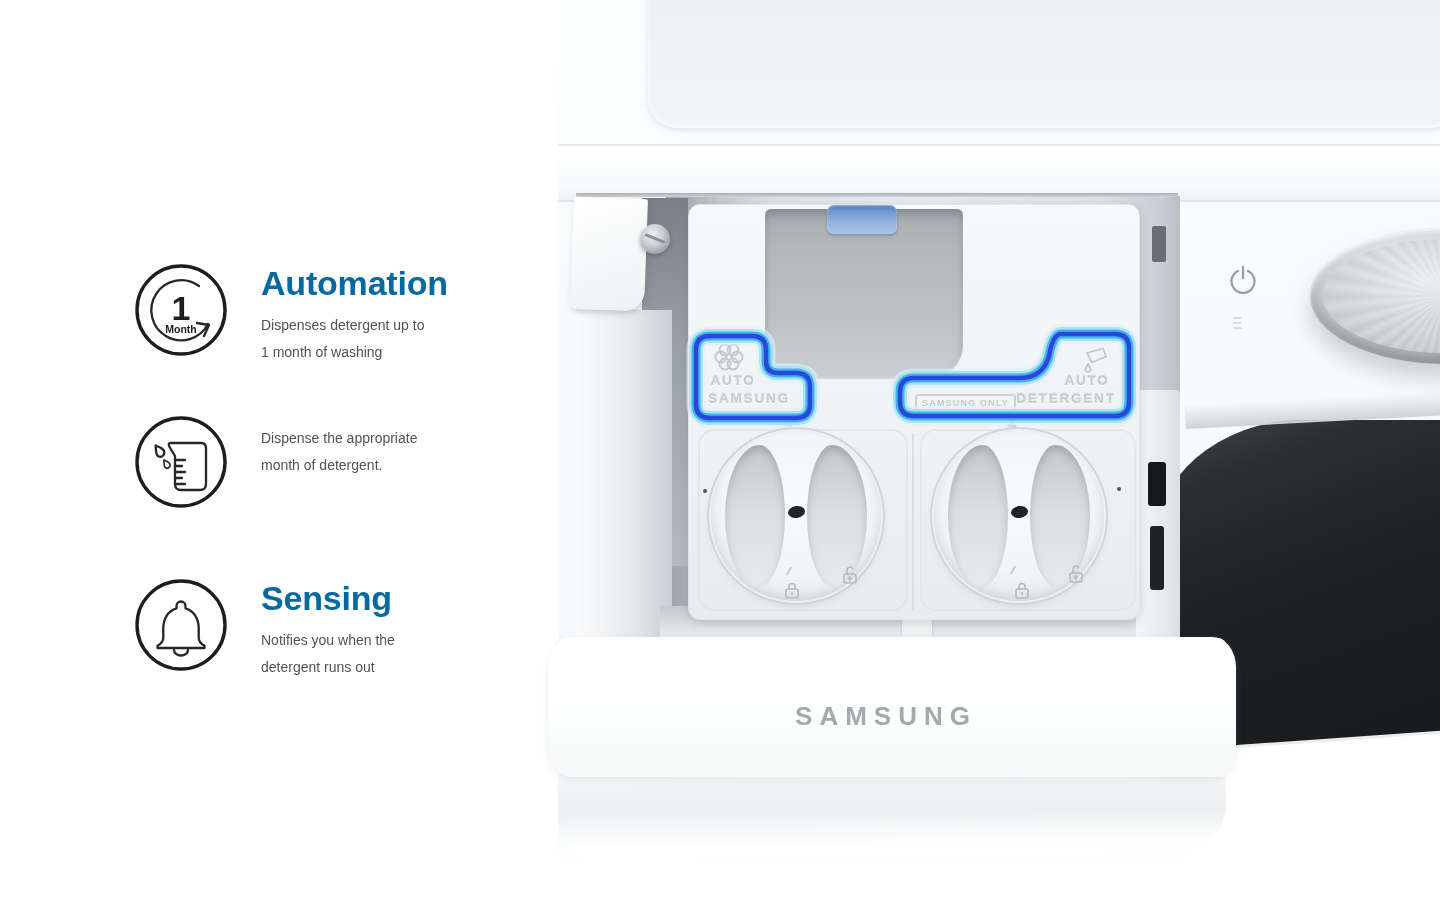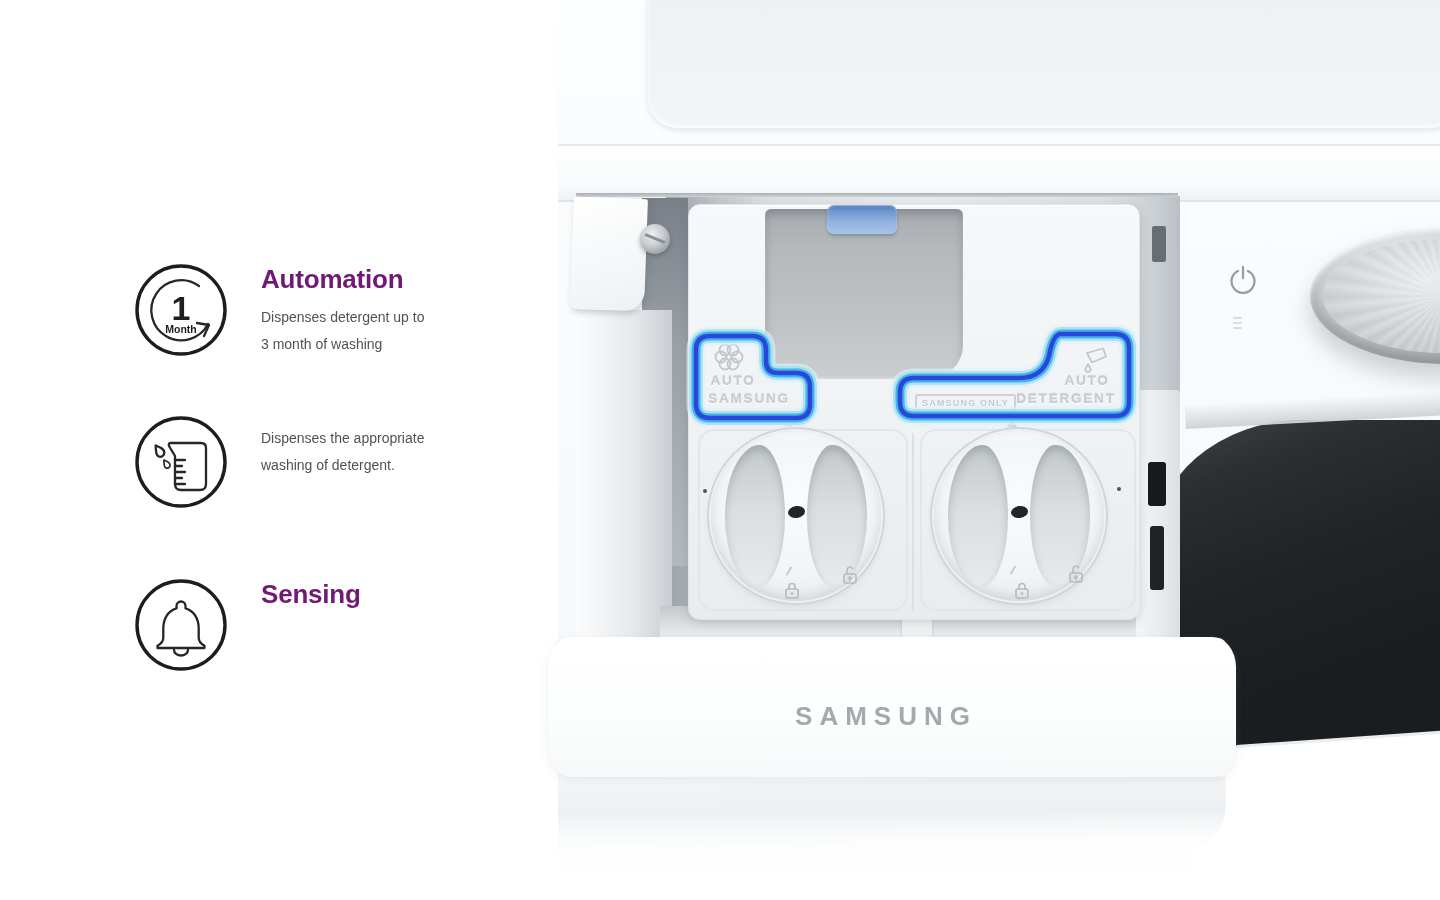--- a/index.html
+++ b/index.html
@@ -7,21 +7,21 @@
   .abs{position:absolute;}
 
   
   .feature{position:absolute;left:133px;width:400px;}
   .f-icon{position:absolute;left:0;top:0;width:96px;height:96px;}
   .f-icon svg{display:block;}
   .icon-stroke{fill:none;stroke:#1d1d1d;stroke-width:3.4;}
   .icon-thin{fill:none;stroke:#262626;stroke-width:2.3;stroke-linecap:round;stroke-linejoin:round;}
   .icon-txt{fill:#1e1e1e;}
   .f-text{position:absolute;left:128px;top:2px;width:280px;}
-  .f-title{font-size:26px;font-weight:700;color:#701a75;letter-spacing:-0.2px;}
+  .f-title{font-size:34px;font-weight:700;color:#0369a1;letter-spacing:-0.2px;}
   .f-desc{margin-top:9px;font-size:14px;color:#525252;line-height:27px;}
 
   
   .m-base{left:558px;top:0;width:882px;height:872px;z-index:1;
     background:linear-gradient(180deg,#fdfeff 0%,#f9fbfc 30%,#f4f7f9 100%);}
   .m-top-recess{left:648px;top:-50px;width:812px;height:178px;border-radius:30px;z-index:2;
     background:linear-gradient(180deg,#edf0f2,#f2f4f6);
     box-shadow:inset 0 -2px 4px rgba(255,255,255,.8),0 2px 6px rgba(190,196,202,.45);}
   .m-seam1{left:558px;top:144px;width:882px;height:2px;background:#e6e9ec;z-index:2;}
   .m-band{left:558px;top:146px;width:882px;height:54px;z-index:2;
@@ -157,57 +157,61 @@
         <path class="icon-thin" d="M66,24 A30,30 0 1 0 75,62"></path>
         <path class="icon-thin" d="M64,61 L76,63 L71,74"></path>
         <text class="icon-txt" x="48" y="58" font-size="34" font-weight="600" text-anchor="middle">1</text>
         <text class="icon-txt" x="48" y="71" font-size="10.5" font-weight="700" text-anchor="middle">Month</text>
       </svg>
     </div>
     <div class="f-text">
       <div class="f-title">Automation</div>
       <div class="f-desc">
         <span>Dispenses detergent up to</span><br>
-        <span>3 month of washing</span>
+        <span>1 month of washing</span>
       </div>
     </div>
   </div>
 
   <div class="feature" style="top:414px;">
     <div class="f-icon">
       <svg width="96" height="96" viewBox="0 0 96 96">
         <circle class="icon-stroke" cx="48" cy="48" r="44"></circle>
         <path class="icon-thin" d="M42,42 L36,32 Q35,29 38,29 L68,29 Q73,29 73,34 L73,70 Q73,76 67,76 L48,76 Q42,76 42,70 Z"></path>
         <path class="icon-thin" d="M42,46 h10 M42,52 h7 M42,58 h10 M42,64 h7 M42,70 h10"></path>
         <g transform="translate(27,37) rotate(-38)">
           <path class="icon-thin" d="M0,-7 C3,-2 4.5,1 2.5,3.8 C0.6,6.5 -3.4,6 -4.6,3 C-5.8,0.2 -2.5,-3.5 0,-7 Z"></path>
         </g>
         <g transform="translate(34,50) rotate(-38) scale(0.72)">
           <path class="icon-thin" d="M0,-7 C3,-2 4.5,1 2.5,3.8 C0.6,6.5 -3.4,6 -4.6,3 C-5.8,0.2 -2.5,-3.5 0,-7 Z"></path>
         </g>
       </svg>
     </div>
     <div class="f-text">
       <div class="f-desc">
-        <span>Dispenses the appropriate</span><br>
-        <span>washing of detergent.</span>
+        <span>Dispense the appropriate</span><br>
+        <span>month of detergent.</span>
       </div>
     </div>
   </div>
 
   <div class="feature" style="top:577px;">
     <div class="f-icon">
       <svg width="96" height="96" viewBox="0 0 96 96">
         <circle class="icon-stroke" cx="48" cy="48" r="44"></circle>
         <path class="icon-thin" d="M48,24.5 a4.5,4.5 0 0,1 4.5,4.5 l0,2.3 c8.8,2.6 13.2,10.8 13.2,20 l0,9.2 c0,3.8 2.2,6.3 5.8,8.3 l0,2.2 l-47,0 l0,-2.2 c3.6,-2 5.8,-4.5 5.8,-8.3 l0,-9.2 c0,-9.2 4.4,-17.4 13.2,-20 l0,-2.3 a4.5,4.5 0 0,1 4.5,-4.5 z"></path>
         <path class="icon-thin" d="M41,73 a7,5.5 0 0,0 14,0"></path>
       </svg>
     </div>
     <div class="f-text">
       <div class="f-title">Sensing</div>
+      <div class="f-desc">
+        <span>Notifies you when the</span><br>
+        <span>detergent runs out</span>
+      </div>
     </div>
   </div>
 
   <div class="abs m-base"></div>
   <div class="abs m-top-recess"></div>
   <div class="abs m-seam1"></div>
   <div class="abs m-band"></div>
   <div class="abs m-seam2"></div>
   <div class="abs panel-seam-v"></div>
 

